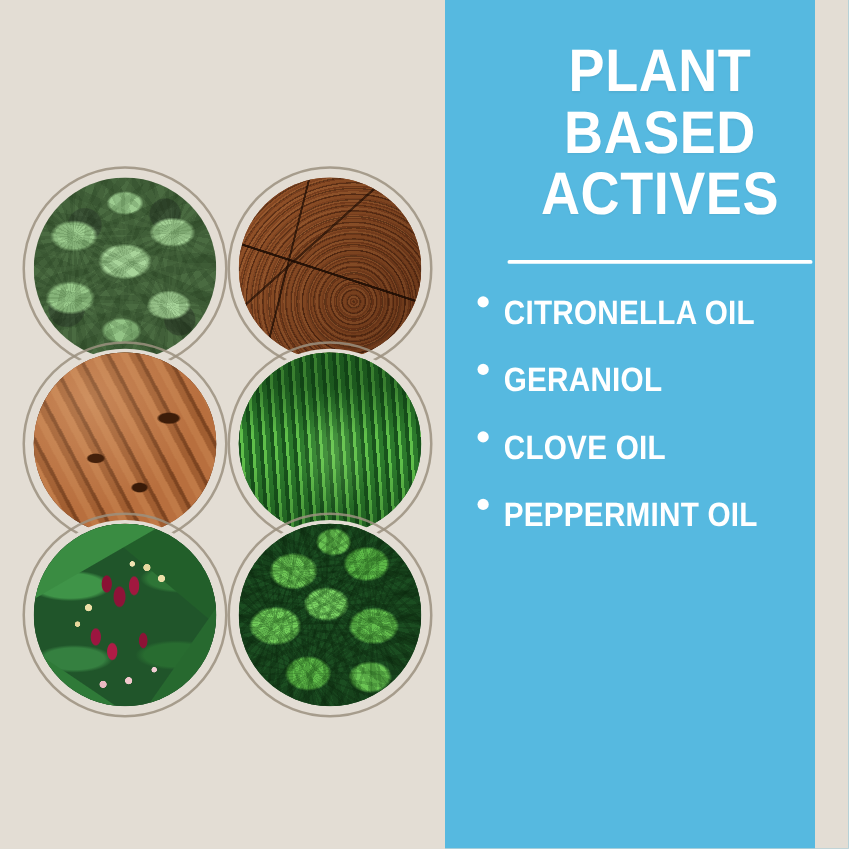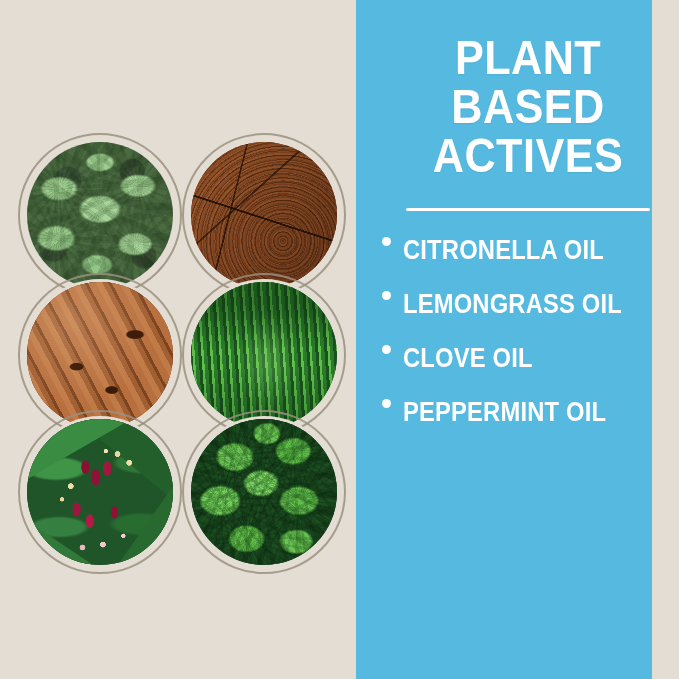--- a/index.html
+++ b/index.html
@@ -330,21 +330,21 @@
 
     <div id="title-divider"></div>
 
     <ul id="actives-list">
       <li class="active-item">
         <span class="bullet"></span>
         <span class="active-label">CITRONELLA OIL</span>
       </li>
       <li class="active-item">
         <span class="bullet"></span>
-        <span class="active-label">LEMONGRASS OIL</span>
+        <span class="active-label">GERANIOL</span>
       </li>
       <li class="active-item">
         <span class="bullet"></span>
         <span class="active-label">CLOVE OIL</span>
       </li>
       <li class="active-item">
         <span class="bullet"></span>
         <span class="active-label">PEPPERMINT OIL</span>
       </li>
     </ul>

